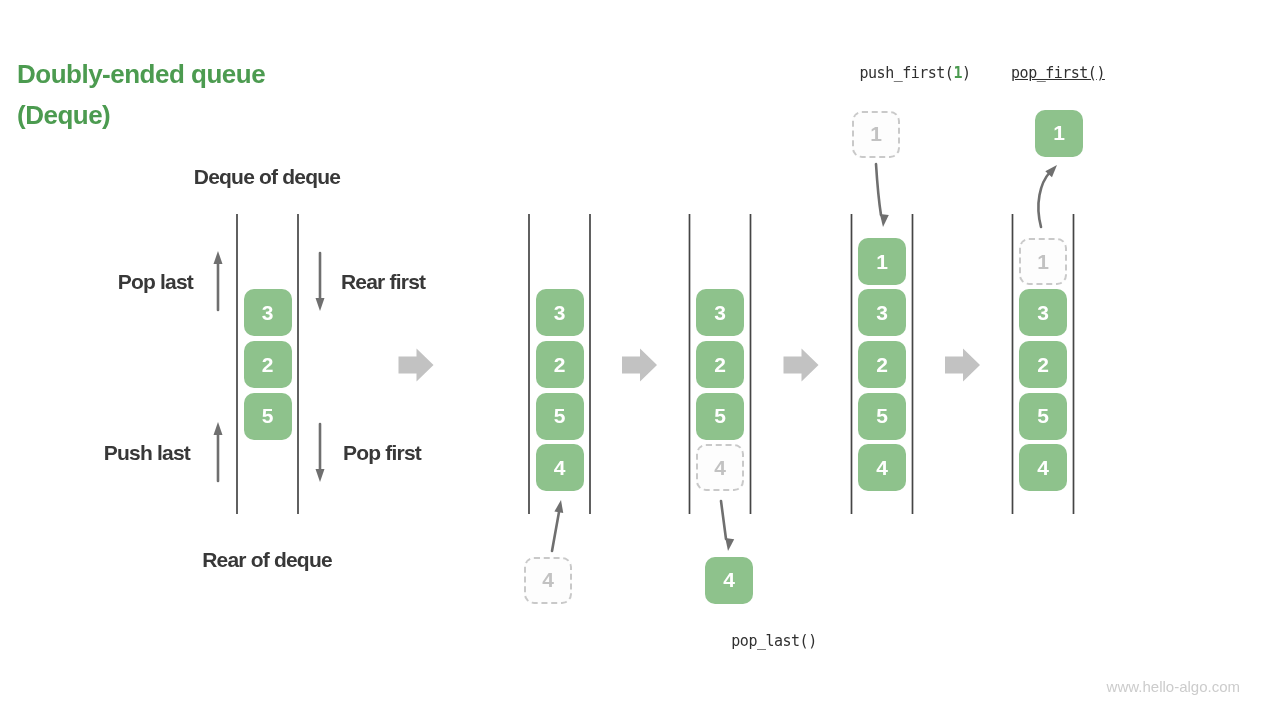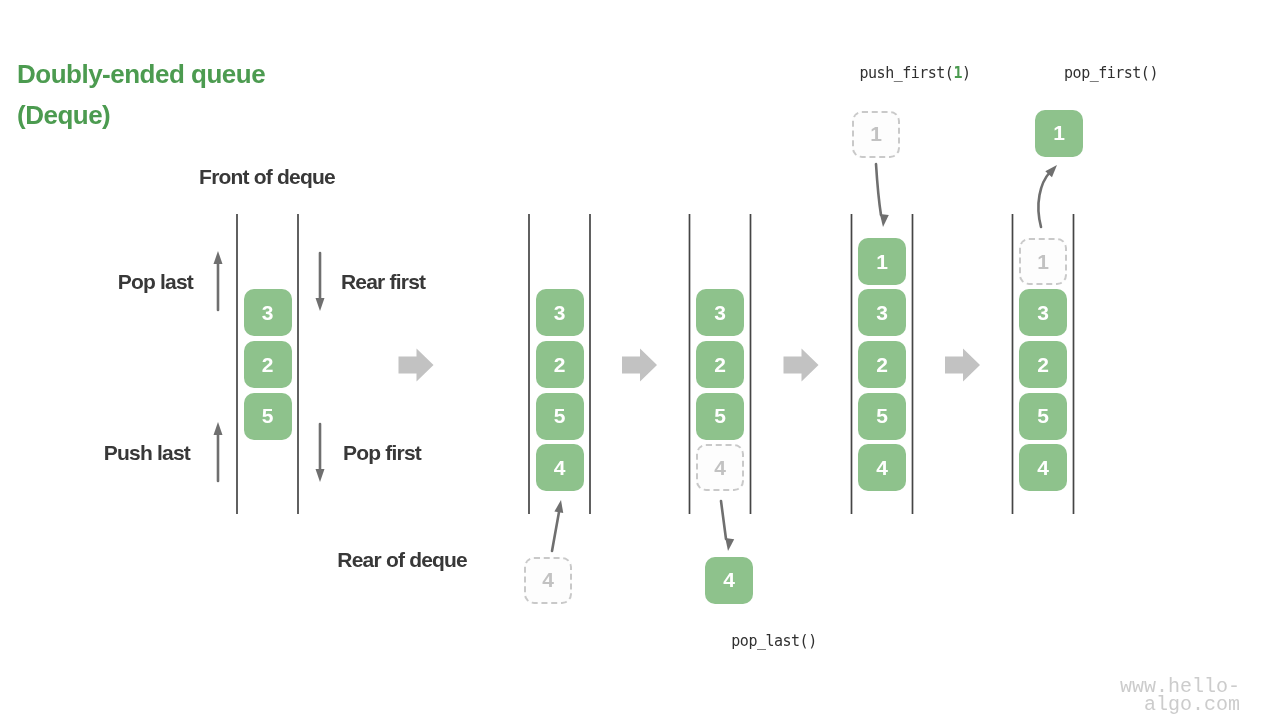--- a/index.html
+++ b/index.html
@@ -22,21 +22,21 @@
   .right{text-align:right;}
   .op-label{
     width:240px;text-align:center;
     font-family:"DejaVu Sans Mono",monospace;
     font-size:15px;line-height:28px;letter-spacing:-0.5px;
     color:var(--code-text);white-space:nowrap;
   }
   .op-label .arg{color:var(--code-arg-green);font-weight:bold;}
   .watermark{
     width:210px;text-align:right;
-    font-family:Liberation Mono, monospace;font-size:20px;line-height:18px;
+    font-family:Liberation Sans, sans-serif;font-size:15px;line-height:18px;
     color:var(--watermark-gray);
   }
   
   .cell{
     position:absolute;width:48px;height:47px;border-radius:10px;
     display:flex;align-items:center;justify-content:center;
     font-weight:bold;font-size:21px;box-sizing:border-box;z-index:3;
   }
   .cell.solid{background:var(--cell-green);color:var(--cell-text);}
   .cell.dashed{background:#fdfdfd;border:2px dashed var(--dashed-border);color:var(--dashed-text);}
@@ -131,29 +131,29 @@
       <div class="cell solid" style="left: 1019px; top: 444px;">4</div>
       <div class="cell dashed" style="left: 524px; top: 556.5px;">4</div>
       <div class="cell solid" style="left: 705px; top: 556.5px;">4</div>
       <div class="cell dashed" style="left: 852px; top: 110.5px;">1</div>
       <div class="cell solid" style="left: 1035px; top: 109.5px;">1</div>
     </div>
 
   <div class="abs title-line" style="top:58px;">Doubly-ended queue</div>
   <div class="abs title-line" style="top:99px;">(Deque)</div>
 
-  <div class="abs bold-label center" style="left:67px;top:164px;width:400px;">Front of deque</div>
-  <div class="abs bold-label center" style="left:67px;top:547px;width:400px;text-align:right;">Rear of deque</div>
+  <div class="abs bold-label center" style="left:67px;top:164px;width:400px;">Deque of deque</div>
+  <div class="abs bold-label center" style="left:67px;top:547px;width:400px;">Rear of deque</div>
 
   <div class="abs bold-label right" style="left:33px;top:269px;width:160px;">Pop last</div>
   <div class="abs bold-label" style="left:341px;top:269px;width:180px;">Rear first</div>
   <div class="abs bold-label right" style="left:30px;top:440px;width:160px;">Push last</div>
   <div class="abs bold-label" style="left:343px;top:440px;width:180px;">Pop first</div>
 
   <div class="abs op-label" style="left:795px;top:59px;"><span>push_first(</span><span class="arg">1</span><span>)</span></div>
 
-  <div class="abs op-label" style="left:991px;top:59px;"><span>pop_first(</span><span class="arg"></span><span>)</span></div>
+  <div class="abs op-label" style="left:938px;top:59px;text-decoration:underline;"><span>pop_first(</span><span class="arg"></span><span>)</span></div>
 
 
   <div class="abs op-label" style="left:654px;top:627px;"><span>pop_last(</span><span class="arg"></span><span>)</span></div>
 
   <div class="abs watermark" style="left:1030px;top:678px;">www.hello-algo.com</div>
 </div>
 
 </body></html>

